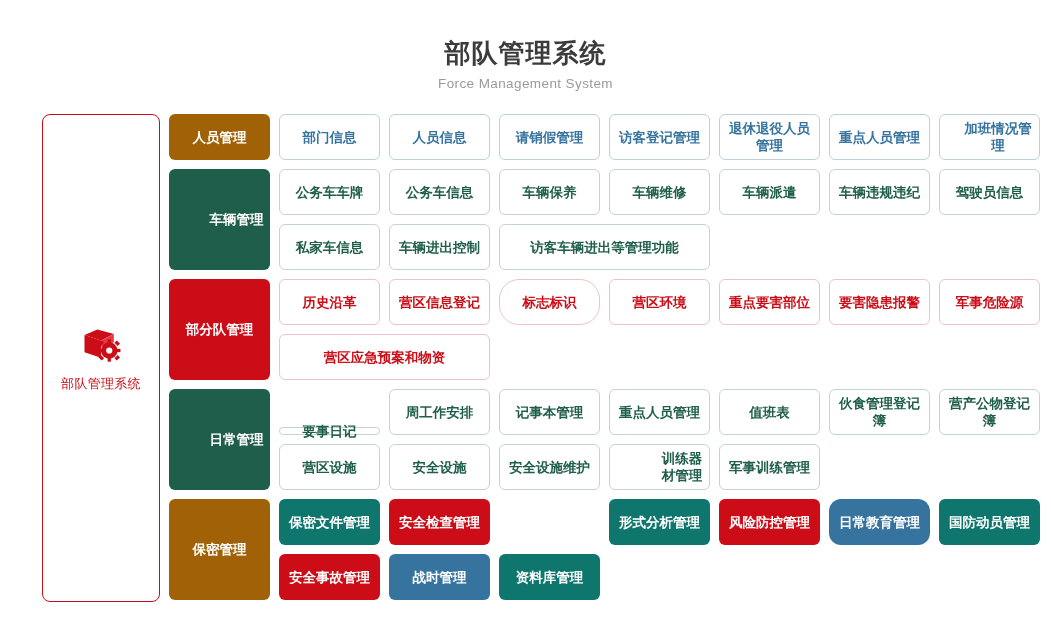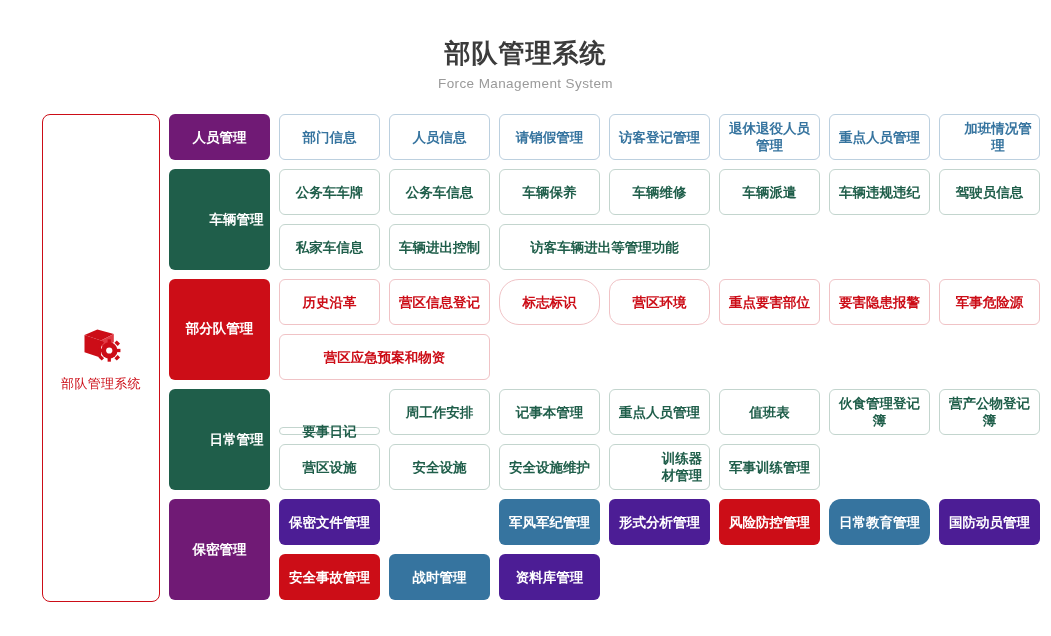--- a/index.html
+++ b/index.html
@@ -51,38 +51,38 @@
     margin-left: 1px;
   }
 
   .cat {
     border-radius: 6px; color: #ffffff;
     font-size: 13.5px; font-weight: bold;
     display: flex; align-items: center; justify-content: center;
     text-align: center; line-height: 17px; padding: 2px;
     grid-column: 1;
   }
-  .cat.blue  { background: #701a75; }
+  .cat.blue  { background: #a16207; }
   .cat.green { background: #1f5e4a; padding-left: 36px; }
   .cat.red   { background: #cc0d17; }
 
   .item {
     background: #ffffff; border-radius: 6px;
     border: 1px solid #c8d7e3;
     font-size: 13.5px; font-weight: bold;
     display: flex; align-items: center; justify-content: center;
     text-align: center; line-height: 17px; padding: 2px 3px;
   }
   .item.b-blue  { border-color: #bcd0df; color: #36749f; }
   .item.b-green { border-color: #c3d5ce; color: #1f5e4a; }
   .item.b-red   { border-color: #f0c3c6; color: #cc0d17; }
 
   .item.solid { border: none; color: #ffffff; }
   .item.solid.s-blue  { background: #36749f; }
-  .item.solid.s-green { background: #4c1d95; }
+  .item.solid.s-green { background: #0f766e; }
   .item.solid.s-red   { background: #cc0d17; }
 
   .span2 { grid-column: span 2; }
 </style>
 </head>
 <body>
 
 <div class="page">
 
   <div class="header">
@@ -128,45 +128,45 @@
         <div class="item b-green" style="grid-area: 2 / 2 / auto / span 1;">公务车车牌</div>
         <div class="item b-green" style="grid-area: 2 / 3 / auto / span 1;">公务车信息</div>
         <div class="item b-green" style="grid-area: 2 / 4 / auto / span 1;">车辆保养</div>
         <div class="item b-green" style="grid-area: 2 / 5 / auto / span 1;">车辆维修</div>
         <div class="item b-green" style="grid-area: 2 / 6 / auto / span 1;">车辆派遣</div>
         <div class="item b-green" style="grid-area: 2 / 7 / auto / span 1;">车辆违规违纪</div>
         <div class="item b-green" style="grid-area: 2 / 8 / auto / span 1;">驾驶员信息</div>
         <div class="item b-green" style="grid-area: 3 / 2 / auto / span 1;">私家车信息</div>
         <div class="item b-green" style="grid-area: 3 / 3 / auto / span 1;">车辆进出控制</div>
         <div class="item b-green span2" style="grid-area: 3 / 4 / auto / span 2;">访客车辆进出等管理功能</div>
-        <div class="cat red" style="grid-area: 4 / 1 / span 2; font-family: Liberation Mono, monospace;">部分队管理</div>
+        <div class="cat red" style="grid-area: 4 / 1 / span 2;">部分队管理</div>
         <div class="item b-red" style="grid-area: 4 / 2 / auto / span 1;">历史沿革</div>
         <div class="item b-red" style="grid-area: 4 / 3 / auto / span 1;">营区信息登记</div>
         <div class="item b-red" style="grid-area: 4 / 4 / auto / span 1; border-radius: 20px;">标志标识</div>
-        <div class="item b-red" style="grid-area: 4 / 5 / auto / span 1; border-radius: 12px;">营区环境</div>
+        <div class="item b-red" style="grid-area: 4 / 5 / auto / span 1;">营区环境</div>
         <div class="item b-red" style="grid-area: 4 / 6 / auto / span 1;">重点要害部位</div>
         <div class="item b-red" style="grid-area: 4 / 7 / auto / span 1;">要害隐患报警</div>
         <div class="item b-red" style="grid-area: 4 / 8 / auto / span 1;">军事危险源</div>
         <div class="item b-red span2" style="grid-area: 5 / 2 / auto / span 2;">营区应急预案和物资</div>
         <div class="cat green" style="grid-area: 6 / 1 / span 2;">日常管理</div>
         <div class="item b-green" style="grid-area: 6 / 2 / auto / span 1; margin-top: 38px;">要事日记</div>
         <div class="item b-green" style="grid-area: 6 / 3 / auto / span 1;">周工作安排</div>
         <div class="item b-green" style="grid-area: 6 / 4 / auto / span 1;">记事本管理</div>
         <div class="item b-green" style="grid-area: 6 / 5 / auto / span 1;">重点人员管理</div>
         <div class="item b-green" style="grid-area: 6 / 6 / auto / span 1;">值班表</div>
         <div class="item b-green" style="grid-area: 6 / 7 / auto / span 1;">伙食管理登记簿</div>
         <div class="item b-green" style="grid-area: 6 / 8 / auto / span 1;">营产公物登记簿</div>
         <div class="item b-green" style="grid-area: 7 / 2 / auto / span 1;">营区设施</div>
         <div class="item b-green" style="grid-area: 7 / 3 / auto / span 1;">安全设施</div>
         <div class="item b-green" style="grid-area: 7 / 4 / auto / span 1;">安全设施维护</div>
         <div class="item b-green" style="grid-area: 7 / 5 / auto / span 1; padding-left: 48px;">训练器材管理</div>
         <div class="item b-green" style="grid-area: 7 / 6 / auto / span 1;">军事训练管理</div>
         <div class="cat blue" style="grid-area: 8 / 1 / span 2;">保密管理</div>
         <div class="item solid s-green" style="grid-area: 8 / 2 / auto / span 1;">保密文件管理</div>
-        <div class="item solid s-blue" style="grid-area: 8 / 4 / auto / span 1;">军风军纪管理</div>
+        <div class="item solid s-red" style="grid-area: 8 / 3 / auto / span 1;">安全检查管理</div>
         <div class="item solid s-green" style="grid-area: 8 / 5 / auto / span 1;">形式分析管理</div>
         <div class="item solid s-red" style="grid-area: 8 / 6 / auto / span 1;">风险防控管理</div>
         <div class="item solid s-blue" style="grid-area: 8 / 7 / auto / span 1; border-radius: 12px;">日常教育管理</div>
         <div class="item solid s-green" style="grid-area: 8 / 8 / auto / span 1;">国防动员管理</div>
         <div class="item solid s-red" style="grid-area: 9 / 2 / auto / span 1;">安全事故管理</div>
         <div class="item solid s-blue" style="grid-area: 9 / 3 / auto / span 1;">战时管理</div>
         <div class="item solid s-green" style="grid-area: 9 / 4 / auto / span 1;">资料库管理</div>
       </div>
 
   </div>

